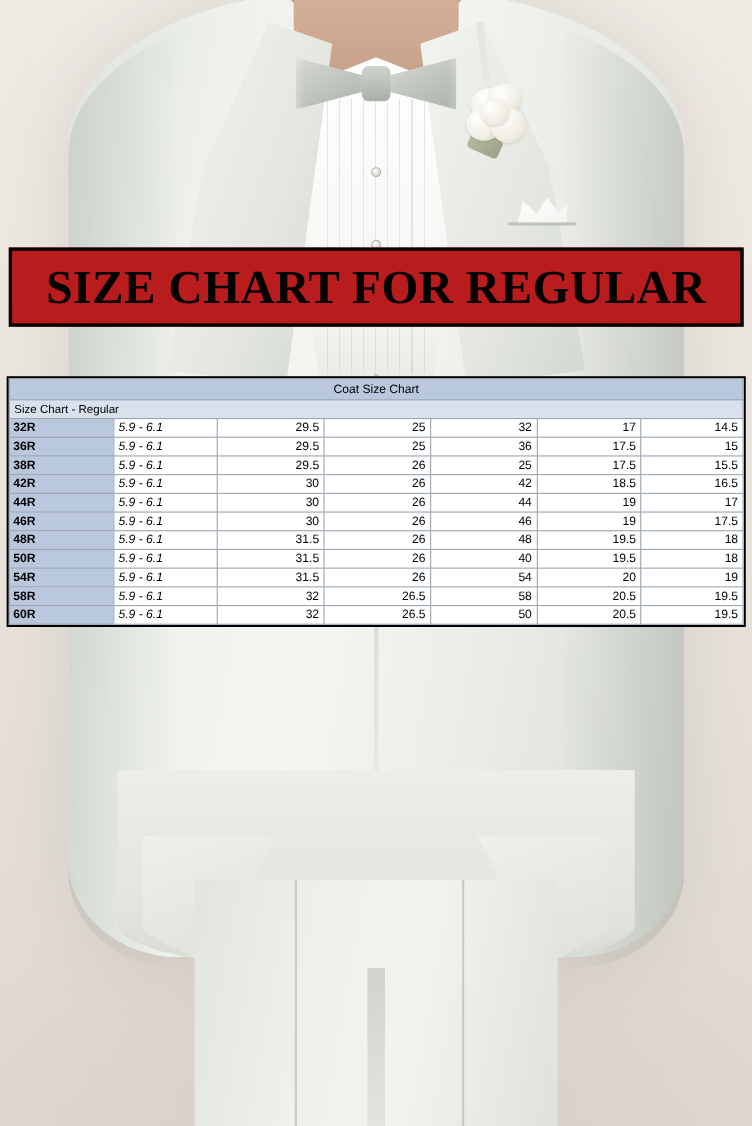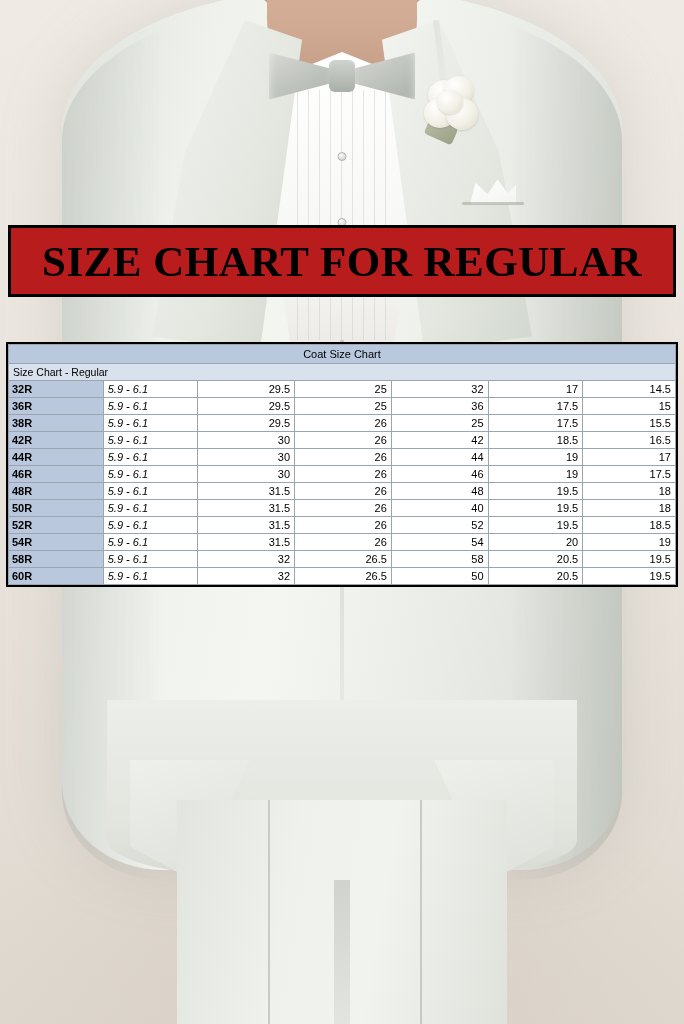--- a/index.html
+++ b/index.html
@@ -487,29 +487,20 @@
           <tr>
             <td class="size-cell">50R</td>
             <td class="val left">5.9 - 6.1</td>
             <td class="val">31.5</td>
             <td class="val">26</td>
             <td class="val">40</td>
             <td class="val">19.5</td>
             <td class="val">18</td>
           </tr>
           <tr>
-            <td class="size-cell">52R</td>
-            <td class="val left">5.9 - 6.1</td>
-            <td class="val">31.5</td>
-            <td class="val">26</td>
-            <td class="val">52</td>
-            <td class="val">19.5</td>
-            <td class="val">18.5</td>
-          </tr>
-          <tr>
             <td class="size-cell">54R</td>
             <td class="val left">5.9 - 6.1</td>
             <td class="val">31.5</td>
             <td class="val">26</td>
             <td class="val">54</td>
             <td class="val">20</td>
             <td class="val">19</td>
           </tr>
           <tr>
             <td class="size-cell">58R</td>

